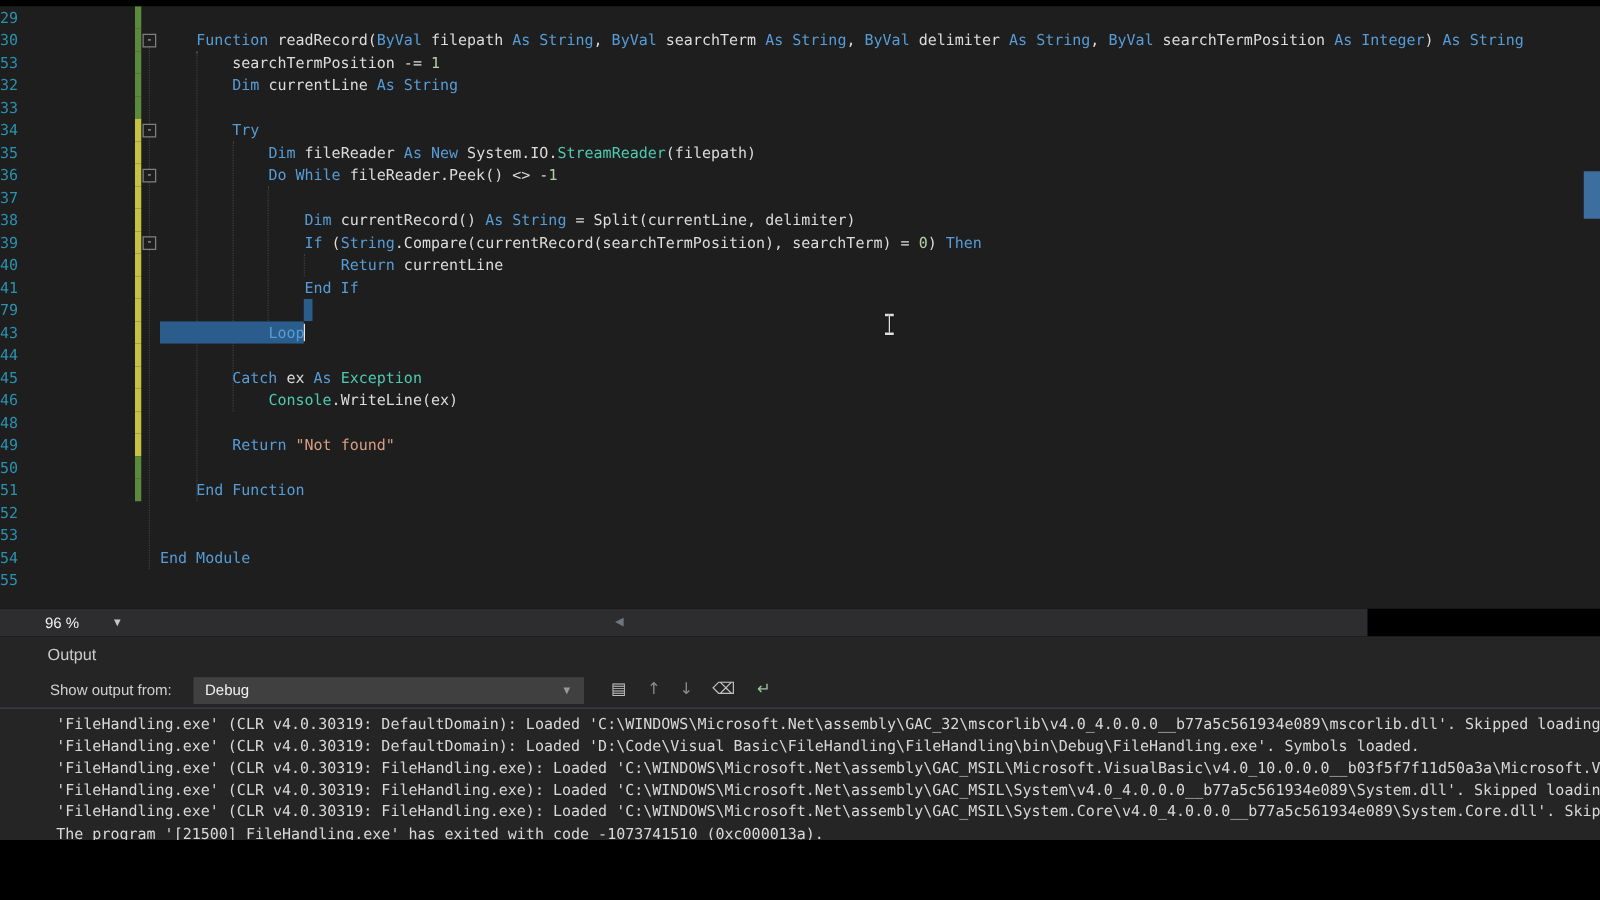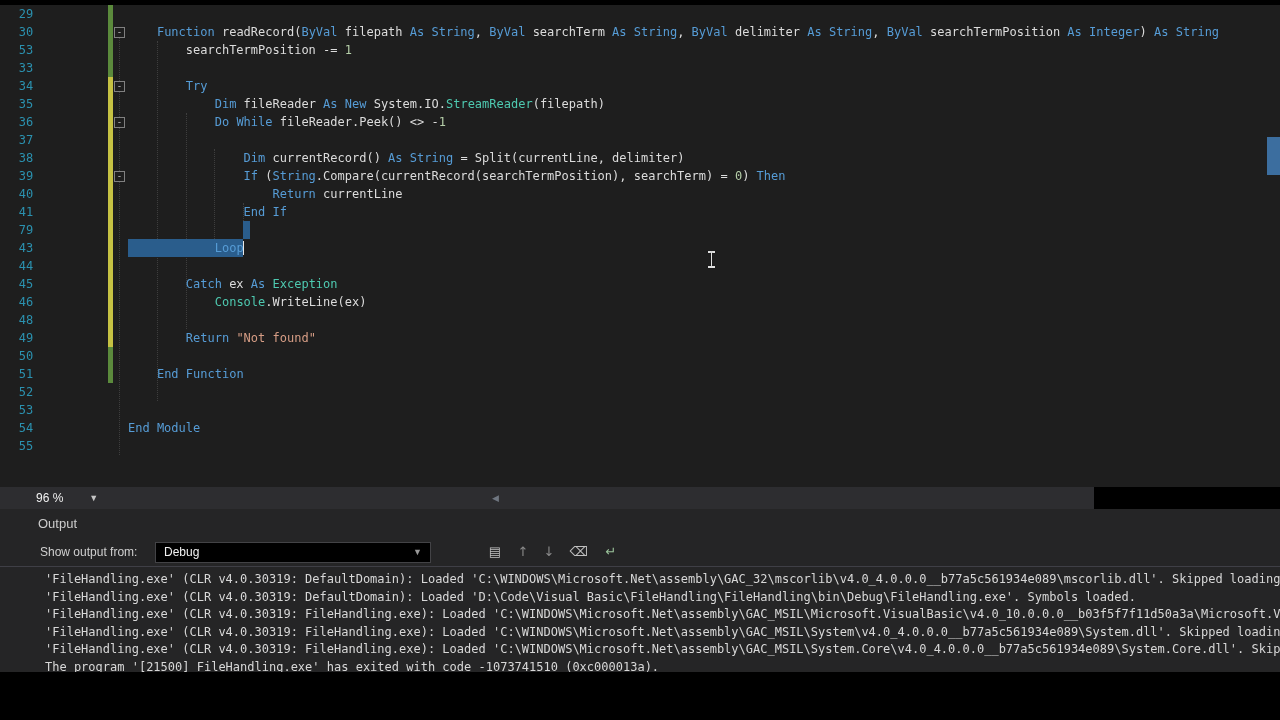--- a/index.html
+++ b/index.html
@@ -3,21 +3,21 @@
 <meta charset="utf-8">
 <style>
   *{margin:0;padding:0;box-sizing:border-box}
   html,body{width:1280px;height:720px;overflow:hidden}
   body{background:#000;font-family:"Liberation Sans",sans-serif}
   .screen{position:absolute;left:0;top:0;width:1280px;height:720px;background:#000;overflow:hidden}
 
   
   .editor{position:absolute;left:0;top:5px;width:1280px;height:482px;background:var(--bg);overflow:hidden}
   .row{position:relative;height:18px}
-  .lnum{position:absolute;left:0;top:0;width:52px;height:18px;text-align:center;color:var(--lnum);
+  .lnum{position:absolute;left:0;top:0;width:52px;height:18px;text-align:left;color:var(--lnum);
         font:12px/18px "DejaVu Sans Mono",monospace}
   .track{position:absolute;left:108px;width:5px;top:0;bottom:0}
   .track.g{background:var(--trackg)}
   .track.y{background:var(--tracky)}
   .fold{position:absolute;left:114px;top:4px;width:11px;height:11px;border:1px solid #808080;
         background:var(--bg);color:#c8c8c8;font:9px/9px "DejaVu Sans Mono",monospace;text-align:center;z-index:3}
   .code{position:absolute;left:128px;top:0;right:13px;height:18px;white-space:pre;overflow:hidden;
         font:12px/18px "DejaVu Sans Mono",monospace;color:var(--pl)}
   .code span{position:relative;z-index:2}
   .sel{position:absolute;top:0;height:18px;background:var(--sel);z-index:1}
@@ -32,21 +32,21 @@
            color:#f1f1f1;font:12px "Liberation Sans",sans-serif;padding:0 6px;cursor:default}
   .zoomctl .chev{font-size:9px;color:#c5c5c5}
   .hleft{position:absolute;left:492px;top:3px;color:#6f7680;font:9px/16px "DejaVu Sans",sans-serif}
 
   
   .output{position:absolute;left:0;top:509px;width:1280px;height:163px;background:#252526;overflow:hidden}
   .out-title{position:absolute;left:38px;top:7px;color:#cccccc;font:13px "Liberation Sans",sans-serif}
   .out-toolbar{position:absolute;left:0;top:29px;width:1280px;height:28px}
   .out-label{position:absolute;left:40px;top:0;height:28px;line-height:28px;color:#d0d0d0;
              font:12px/28px "Liberation Sans",sans-serif}
-  .dropdown{position:absolute;left:155px;top:4px;width:276px;height:21px;background:#000000;
+  .dropdown{position:absolute;left:155px;top:4px;width:312px;height:21px;background:#404040;
             border:1px solid #434346;color:#f1f1f1;font:12px/19px "Liberation Sans",sans-serif;
             padding-left:8px;cursor:default}
   .dropdown .chev{position:absolute;right:8px;top:0;line-height:19px;font-size:9px;color:#999}
   .tbtn{position:absolute;top:3px;width:22px;height:22px;text-align:center;color:#c0c0c0;
         font:13px/22px "DejaVu Sans",sans-serif;cursor:default}
   .tbtn.dim{color:#8a8a8a}
   .tbtn.green{color:#9ac29a}
   .out-sep{position:absolute;left:0;top:57px;width:1280px;border-top:1px solid #3f3f46}
   .out-text{position:absolute;left:0;top:58px;right:0;bottom:0;padding:4px 0 0 45px;overflow:hidden}
   .out-line{white-space:pre;font:12px/17.6px "DejaVu Sans Mono",monospace;color:#d8d8d8}
@@ -79,20 +79,25 @@
         <div class="row">
           <div class="lnum">30</div>
           <div class="track g"></div>
           <div class="fold">-</div>
           <div class="code"><span class="pl">    </span><span class="kw">Function</span><span class="pl"> readRecord(</span><span class="kw">ByVal</span><span class="pl"> filepath </span><span class="kw">As</span><span class="pl"> </span><span class="kw">String</span><span class="pl">, </span><span class="kw">ByVal</span><span class="pl"> searchTerm </span><span class="kw">As</span><span class="pl"> </span><span class="kw">String</span><span class="pl">, </span><span class="kw">ByVal</span><span class="pl"> delimiter </span><span class="kw">As</span><span class="pl"> </span><span class="kw">String</span><span class="pl">, </span><span class="kw">ByVal</span><span class="pl"> searchTermPosition </span><span class="kw">As</span><span class="pl"> </span><span class="kw">Integer</span><span class="pl">) </span><span class="kw">As</span><span class="pl"> </span><span class="kw">String</span></div>
         </div>
         <div class="row">
           <div class="lnum">53</div>
           <div class="track g"></div>
           <div class="code"><span class="pl">        searchTermPosition </span><span class="op">-=</span><span class="pl"> </span><span class="nu">1</span></div>
+        </div>
+        <div class="row">
+          <div class="lnum">32</div>
+          <div class="track g"></div>
+          <div class="code"><span class="pl">        </span><span class="kw">Dim</span><span class="pl"> currentLine </span><span class="kw">As</span><span class="pl"> </span><span class="kw">String</span></div>
         </div>
         <div class="row">
           <div class="lnum">33</div>
           <div class="track g"></div>
           <div class="code"></div>
         </div>
         <div class="row">
           <div class="lnum">34</div>
           <div class="track y"></div>
           <div class="fold">-</div>

